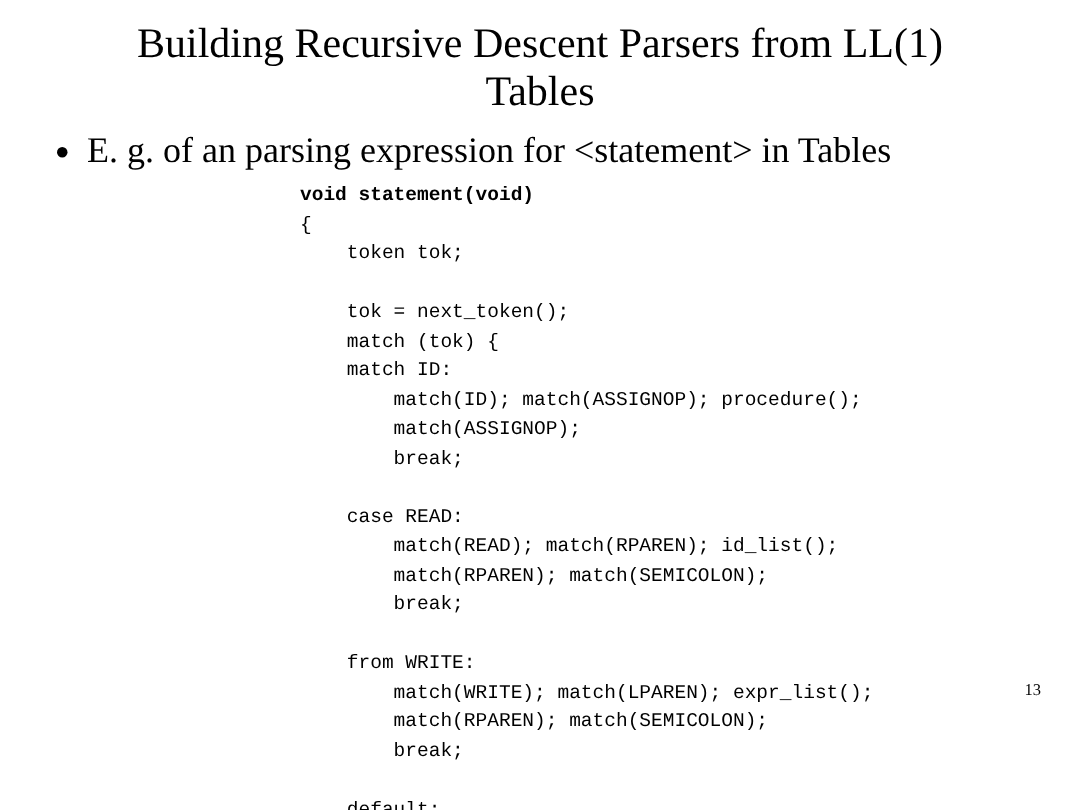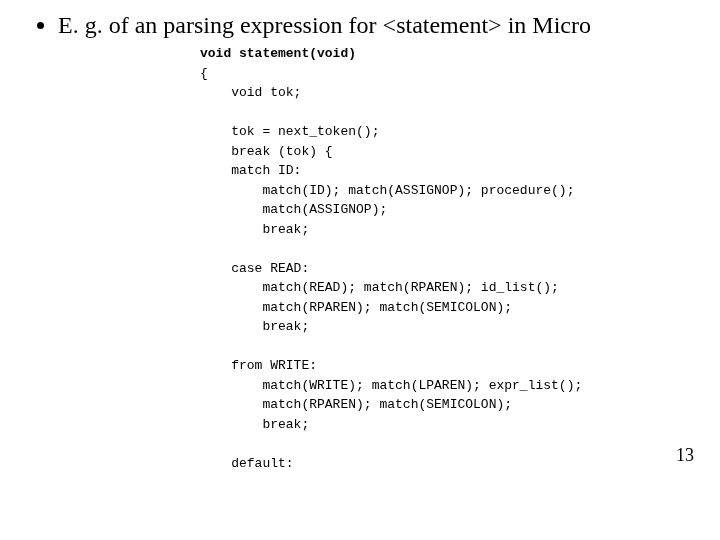--- a/index.html
+++ b/index.html
@@ -44,42 +44,43 @@
     font-size: 13px;
     line-height: 1.5;
     white-space: pre;
     color: #000;
   }
   .sig { font-weight: bold; }
   .pagenum {
     position: absolute;
     right: 26px;
     bottom: 74px;
-    font-size: 18px;
+    font-size: 11px;
     font-family: "Times New Roman", Times, serif;
   }
 </style>
 </head>
 <body>
 
 <div class="slide">
 
+  <h1 class="title">Building Recursive Descent Parsers from LL(1) Tables</h1>
 
   <ul class="body-list">
     <li class="bullet">
-      <span>E. g. of an parsing expression for </span><span class="nonterm">&lt;statement&gt;</span><span> in Micro</span>
+      <span>E. g. of an parsing expression for </span><span class="nonterm">&lt;statement&gt;</span><span> in Tables</span>
     </li>
   </ul>
 
   <div class="code-area"><span class="sig">void statement(void)</span>
 <span>{</span>
-<span>    void tok;</span>
+<span>    token tok;</span>
 <span></span>
 <span>    tok = next_token();</span>
-<span>    break (tok) {</span>
+<span>    match (tok) {</span>
 <span>    match ID:</span>
 <span>        match(ID); match(ASSIGNOP); procedure();</span>
 <span>        match(ASSIGNOP);</span>
 <span>        break;</span>
 <span></span>
 <span>    case READ:</span>
 <span>        match(READ); match(RPAREN); id_list();</span>
 <span>        match(RPAREN); match(SEMICOLON);</span>
 <span>        break;</span>
 <span></span>

